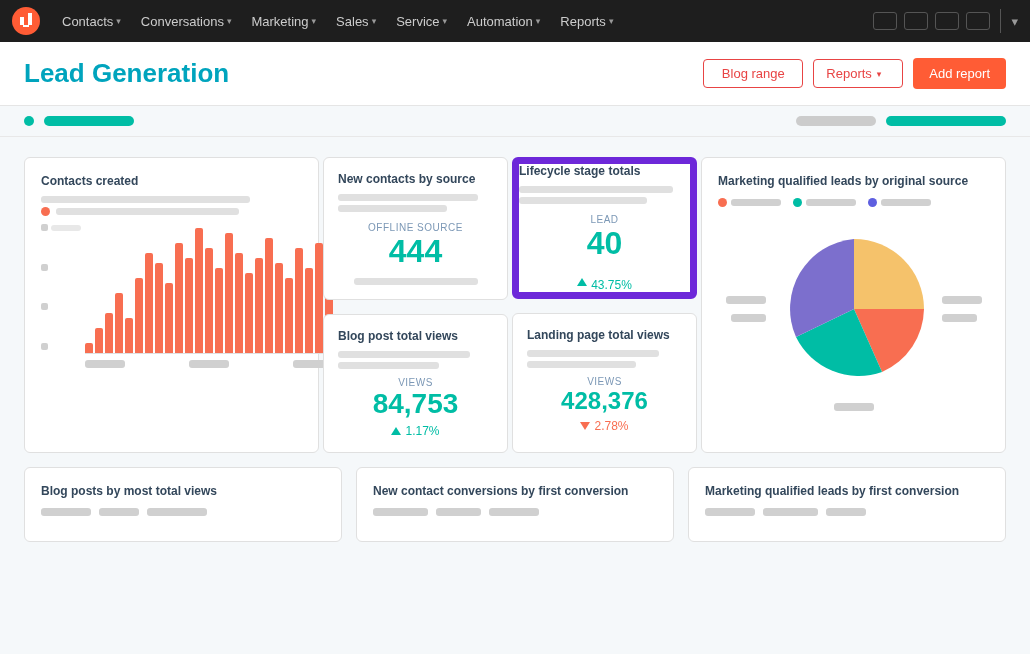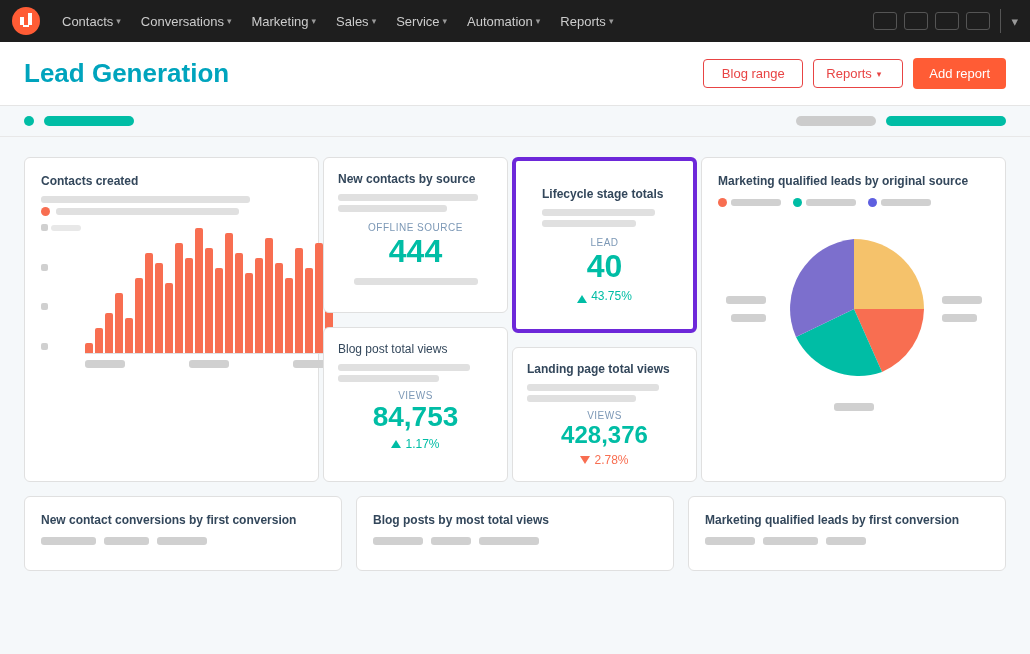--- a/index.html
+++ b/index.html
@@ -151,41 +151,41 @@
       <div style="background:#fff; border-radius:6px; border:1px solid #e0e0e0; padding:14px; flex:1;">
         <div style="font-size:12px; font-weight:600; color:#33475b; margin-bottom:8px;">New contacts by source</div>
         <div style="height:7px; background:#e0e0e0; border-radius:3px; width:90%; margin-bottom:4px;"></div>
         <div style="height:7px; background:#e0e0e0; border-radius:3px; width:70%; margin-bottom:10px;"></div>
         <div style="font-size:10px; letter-spacing:0.5px; color:#7c98b6; text-transform:uppercase; text-align:center;">OFFLINE SOURCE</div>
         <div style="font-size:32px; font-weight:700; color:#00bda5; text-align:center;">444</div>
         <div style="height:7px; background:#e0e0e0; border-radius:3px; width:80%; margin:8px auto 0;"></div>
       </div>
 
       <div style="background:#fff; border-radius:6px; border:1px solid #e0e0e0; padding:14px; flex:1;">
-        <div style="font-size:12px; font-weight:400; color:#33475b; margin-bottom:8px;">Blog post total views</div>
+        <div style="font-size:12px; font-weight:700; color:#33475b; margin-bottom:8px;">Blog post total views</div>
         <div style="height:7px; background:#e0e0e0; border-radius:3px; width:85%; margin-bottom:4px;"></div>
         <div style="height:7px; background:#e0e0e0; border-radius:3px; width:65%; margin-bottom:8px;"></div>
         <div style="font-size:10px; letter-spacing:0.5px; color:#7c98b6; text-transform:uppercase; text-align:center;">VIEWS</div>
         <div style="font-size:28px; font-weight:700; color:#00bda5; text-align:center;">84,753</div>
         <div style="display:flex; align-items:center; justify-content:center; gap:4px; margin-top:4px;">
           <div style="width:0; height:0; border-left:5px solid transparent; border-right:5px solid transparent; border-bottom:8px solid #00bda5;"></div>
           <span style="font-size:12px; color:#00bda5;">1.17%</span>
         </div>
       </div>
     </div>
 
     <div style="display:flex; flex-direction:column; gap:14px;">
 
-      <div style="background:#fff; border-radius:6px; border:4px solid #6d28d9; padding:26px; flex:1;">
+      <div style="background:#fff; border-radius:6px; border:7px solid #6d28d9; padding:0; flex:1;">
         <div style="font-size:12px; font-weight:600; color:#33475b; margin-bottom:8px;">Lifecycle stage totals</div>
         <div style="height:7px; background:#e0e0e0; border-radius:3px; width:90%; margin-bottom:4px;"></div>
         <div style="height:7px; background:#e0e0e0; border-radius:3px; width:75%; margin-bottom:10px;"></div>
         <div style="font-size:10px; letter-spacing:0.5px; color:#7c98b6; text-transform:uppercase; text-align:center;">LEAD</div>
         <div style="font-size:32px; font-weight:700; color:#00bda5; text-align:center;">40</div>
-        <div style="display:flex; align-items:flex-end; justify-content:center; gap:4px; margin-top:4px;">
+        <div style="display:flex; align-items:flex-start; justify-content:center; gap:4px; margin-top:16px;">
           <div style="width:0; height:0; border-left:5px solid transparent; border-right:5px solid transparent; border-bottom:8px solid #00bda5;"></div>
           <span style="font-size:12px; color:#00bda5;">43.75%</span>
         </div>
       </div>
 
       <div style="background:#fff; border-radius:6px; border:1px solid #e0e0e0; padding:14px; flex:1;">
         <div style="font-size:12px; font-weight:600; color:#33475b; margin-bottom:8px;">Landing page total views</div>
         <div style="height:7px; background:#e0e0e0; border-radius:3px; width:85%; margin-bottom:4px;"></div>
         <div style="height:7px; background:#e0e0e0; border-radius:3px; width:70%; margin-bottom:8px;"></div>
         <div style="font-size:10px; letter-spacing:0.5px; color:#7c98b6; text-transform:uppercase; text-align:center;">VIEWS</div>
@@ -242,34 +242,34 @@
       <div style="display:flex; justify-content:center; margin-top:4px;">
         <div style="width:40px; height:8px; background:#d0d0d0; border-radius:3px;"></div>
       </div>
     </div>
 
   </div>
 
   <div style="display:grid; grid-template-columns:1fr 1fr 1fr; gap:14px;">
 
     <div style="background:#fff; border-radius:6px; border:1px solid #e0e0e0; padding:16px; min-height:75px;">
+      <div style="font-size:12px; font-weight:600; color:#33475b; margin-bottom:10px;">Blog posts by most total views</div>
+      <div style="display:flex; gap:8px; margin-top:4px;">
+        <div style="height:8px; width:50px; background:#d0d0d0; border-radius:3px;"></div>
+        <div style="height:8px; width:40px; background:#d0d0d0; border-radius:3px;"></div>
+        <div style="height:8px; width:60px; background:#d0d0d0; border-radius:3px;"></div>
+      </div>
+    </div>
+
+    <div style="background:#fff; border-radius:6px; border:1px solid #e0e0e0; padding:16px; min-height:75px;">
       <div style="font-size:12px; font-weight:600; color:#33475b; margin-bottom:10px;">New contact conversions by first conversion</div>
       <div style="display:flex; gap:8px; margin-top:4px;">
         <div style="height:8px; width:55px; background:#d0d0d0; border-radius:3px;"></div>
         <div style="height:8px; width:45px; background:#d0d0d0; border-radius:3px;"></div>
         <div style="height:8px; width:50px; background:#d0d0d0; border-radius:3px;"></div>
-      </div>
-    </div>
-
-    <div style="background:#fff; border-radius:6px; border:1px solid #e0e0e0; padding:16px; min-height:75px;">
-      <div style="font-size:12px; font-weight:600; color:#33475b; margin-bottom:10px;">Blog posts by most total views</div>
-      <div style="display:flex; gap:8px; margin-top:4px;">
-        <div style="height:8px; width:50px; background:#d0d0d0; border-radius:3px;"></div>
-        <div style="height:8px; width:40px; background:#d0d0d0; border-radius:3px;"></div>
-        <div style="height:8px; width:60px; background:#d0d0d0; border-radius:3px;"></div>
       </div>
     </div>
 
     <div style="background:#fff; border-radius:6px; border:1px solid #e0e0e0; padding:16px; min-height:75px;">
       <div style="font-size:12px; font-weight:600; color:#33475b; margin-bottom:10px;">Marketing qualified leads by first conversion</div>
       <div style="display:flex; gap:8px; margin-top:4px;">
         <div style="height:8px; width:50px; background:#d0d0d0; border-radius:3px;"></div>
         <div style="height:8px; width:55px; background:#d0d0d0; border-radius:3px;"></div>
         <div style="height:8px; width:40px; background:#d0d0d0; border-radius:3px;"></div>
       </div>

